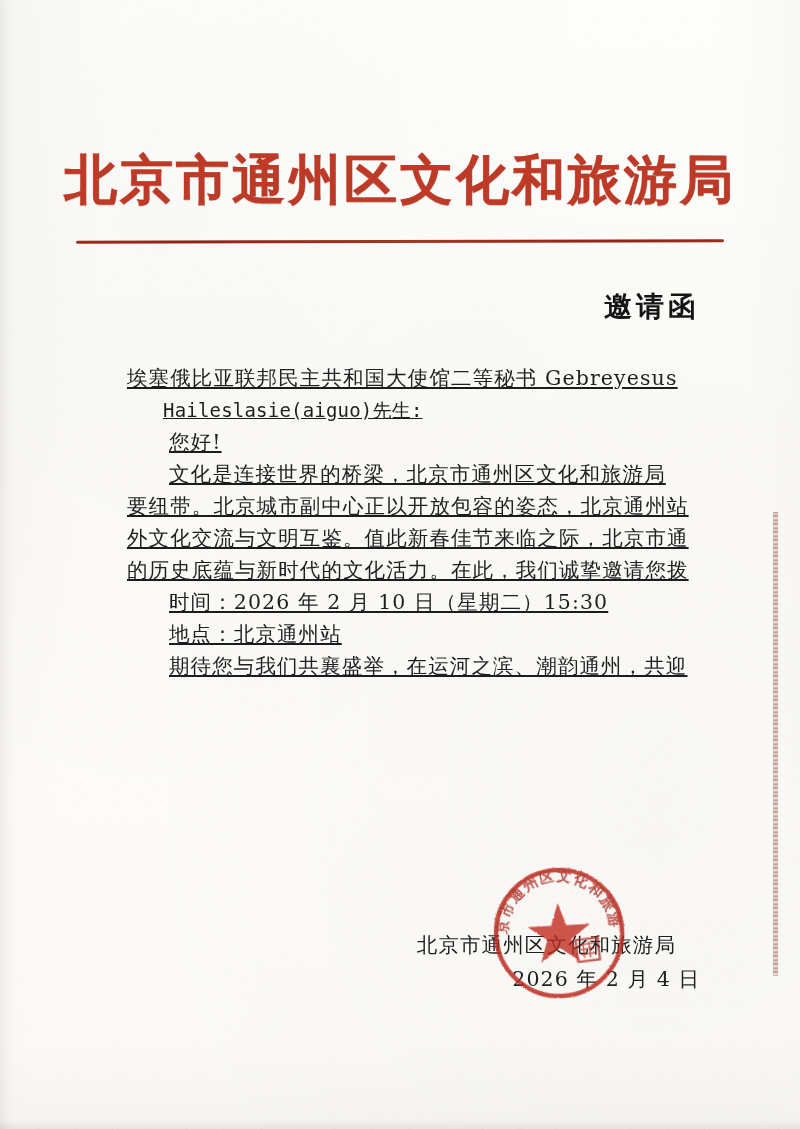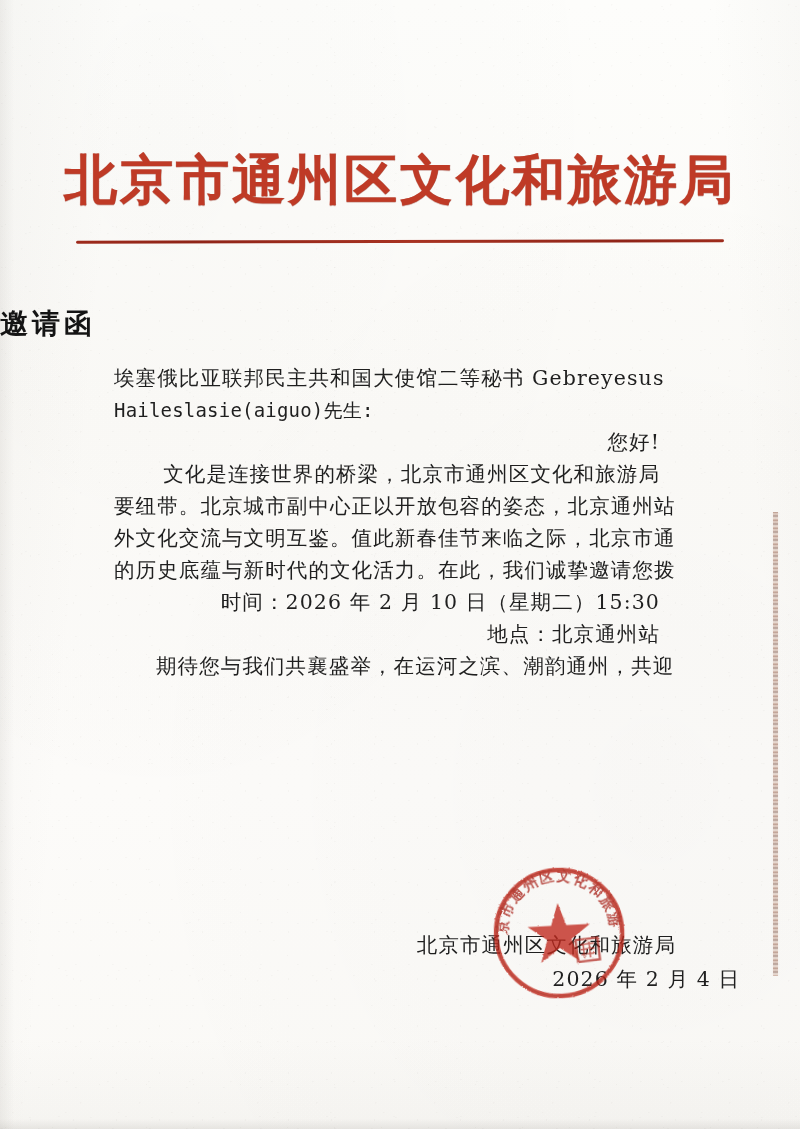--- a/index.html
+++ b/index.html
@@ -80,76 +80,77 @@
     width: 648px;
     height: 3px;
     background: linear-gradient(90deg, #9e2b1c 0%, #8f2418 18%, #a83322 52%, #8f2418 85%, #9e2b1c 100%);
     border-radius: 2px;
     transform: rotate(-0.12deg);
   }
 
   
   .doc-title {
     position: absolute;
-    top: 305px;
+    top: 288px;
     left: 0;
     width: 700px;
-    text-align: left;
+    text-align: right;
     font-size: 28px;
     font-weight: 700;
     letter-spacing: 4px;
     color: #141414;
     font-family: "DejaVu Serif", "Liberation Serif", serif;
   }
 
   
   .body-block {
     position: absolute;
     top: 362px;
-    left: 114px;
+    left: 127px;
     width: 546px;
+    text-decoration: underline;
   }
 
   .line {
     font-size: 20.5px;
     line-height: 32px;
     letter-spacing: 1.1px;
     color: #1f1f1f;
     white-space: nowrap;
     font-family: "DejaVu Serif", "Liberation Serif", serif;
   }
   .line.indent {
     padding-left: 42px;
-    text-align: right;
   }
   .line.mono-mix {
     font-family: "DejaVu Sans Mono", "Liberation Mono", monospace;
     letter-spacing: 0.2px;
     font-size: 19px;
+    margin-left: 36px;
   }
 
   
   .signature {
     position: absolute;
     top: 928px;
     left: 0;
     width: 800px;
   }
   .sig-line {
     text-align: right;
     padding-right: 124px;
     font-size: 20.5px;
     line-height: 34px;
     letter-spacing: 1.1px;
     color: #1f1f1f;
     white-space: nowrap;
   }
   .sig-date {
     text-align: right;
-    padding-right: 60px;
+    padding-right: 100px;
     font-size: 20.5px;
     line-height: 34px;
     letter-spacing: 1.1px;
     color: #1f1f1f;
     white-space: nowrap;
   }
 
   
   .seal {
     position: absolute;

